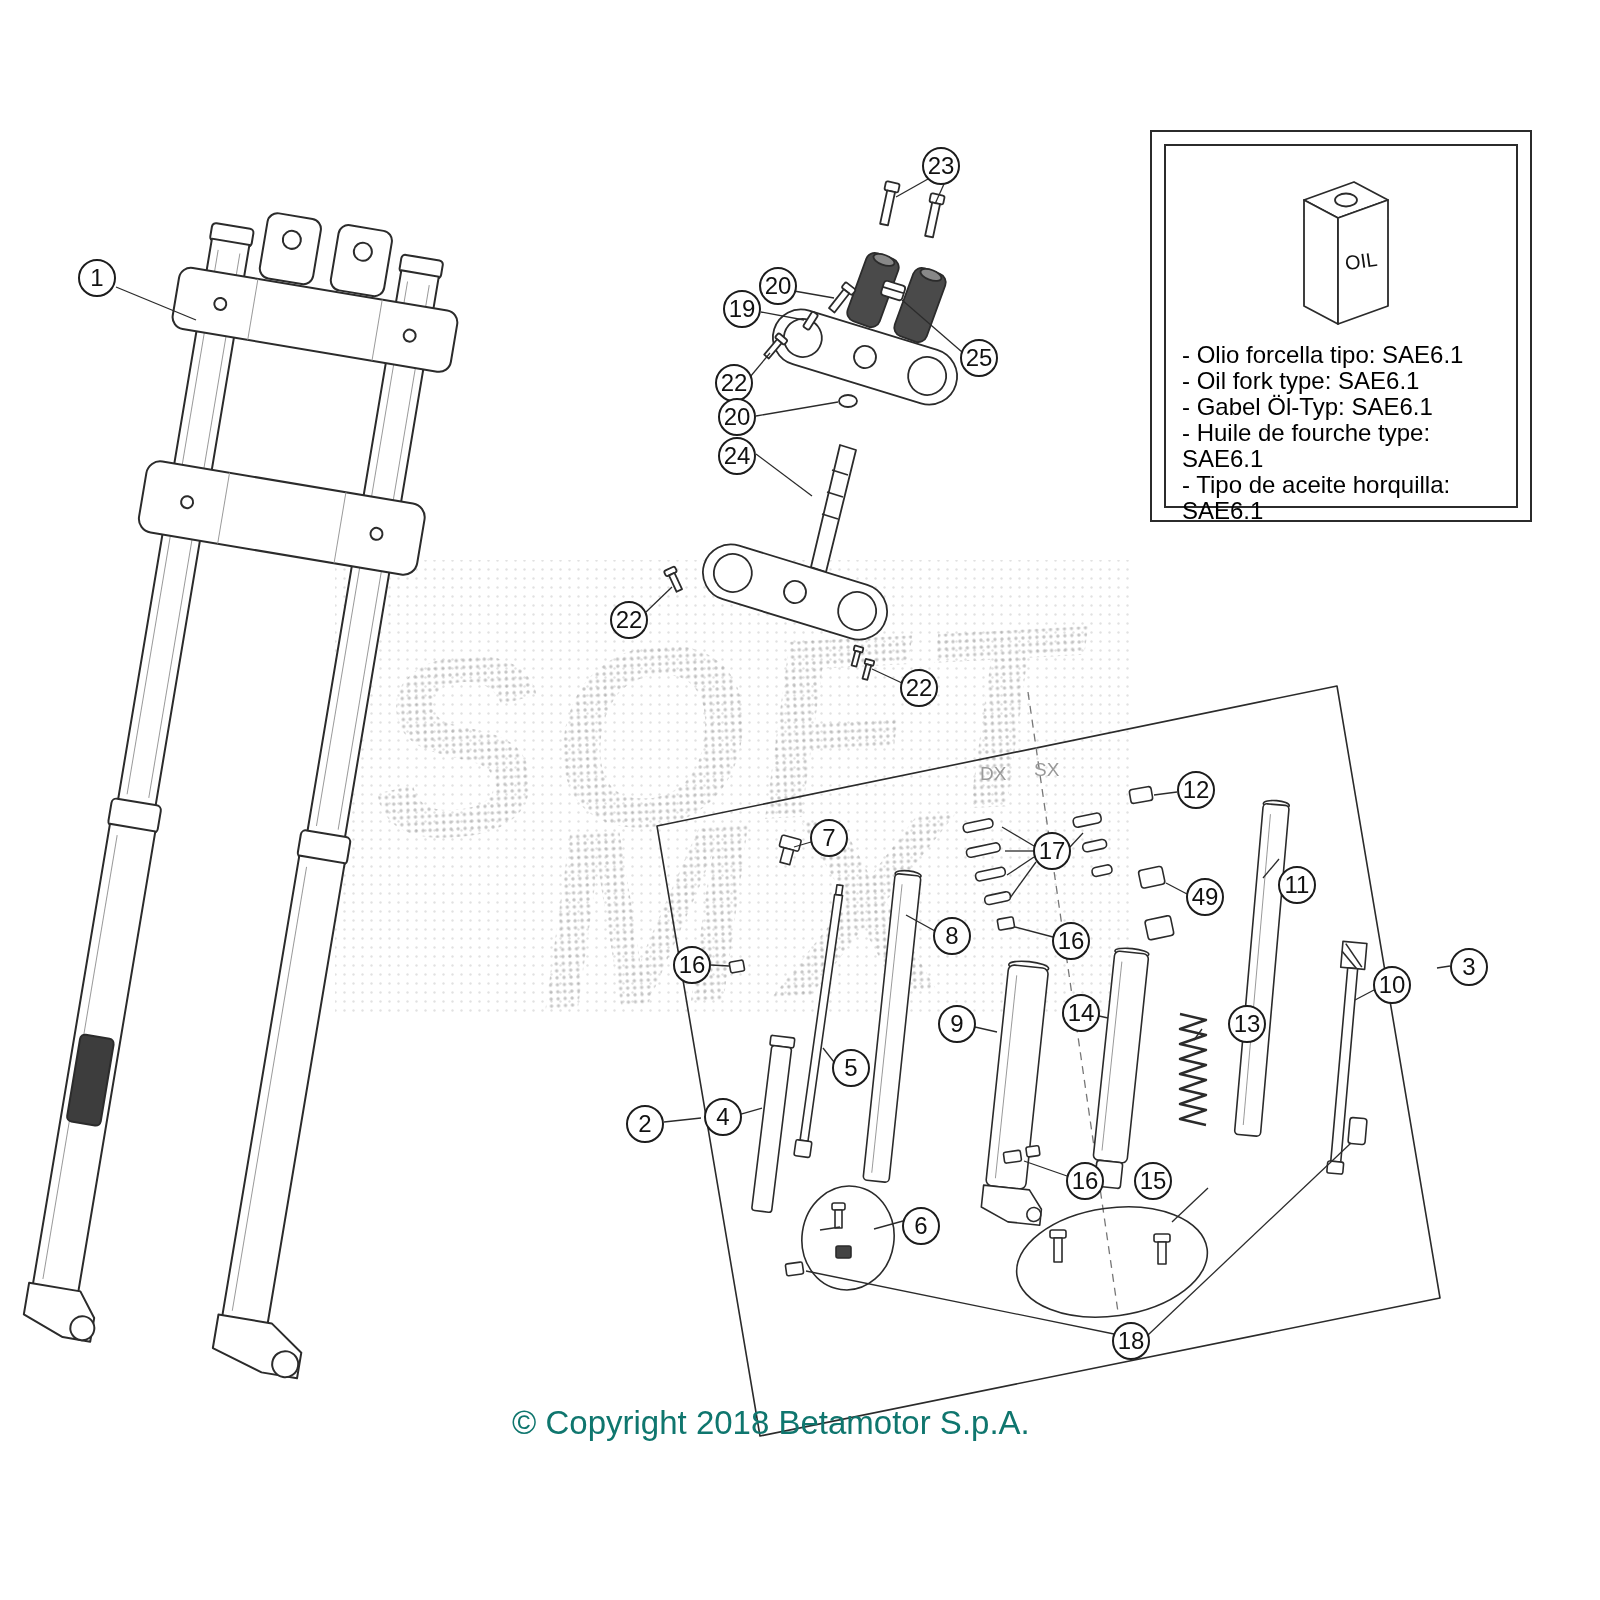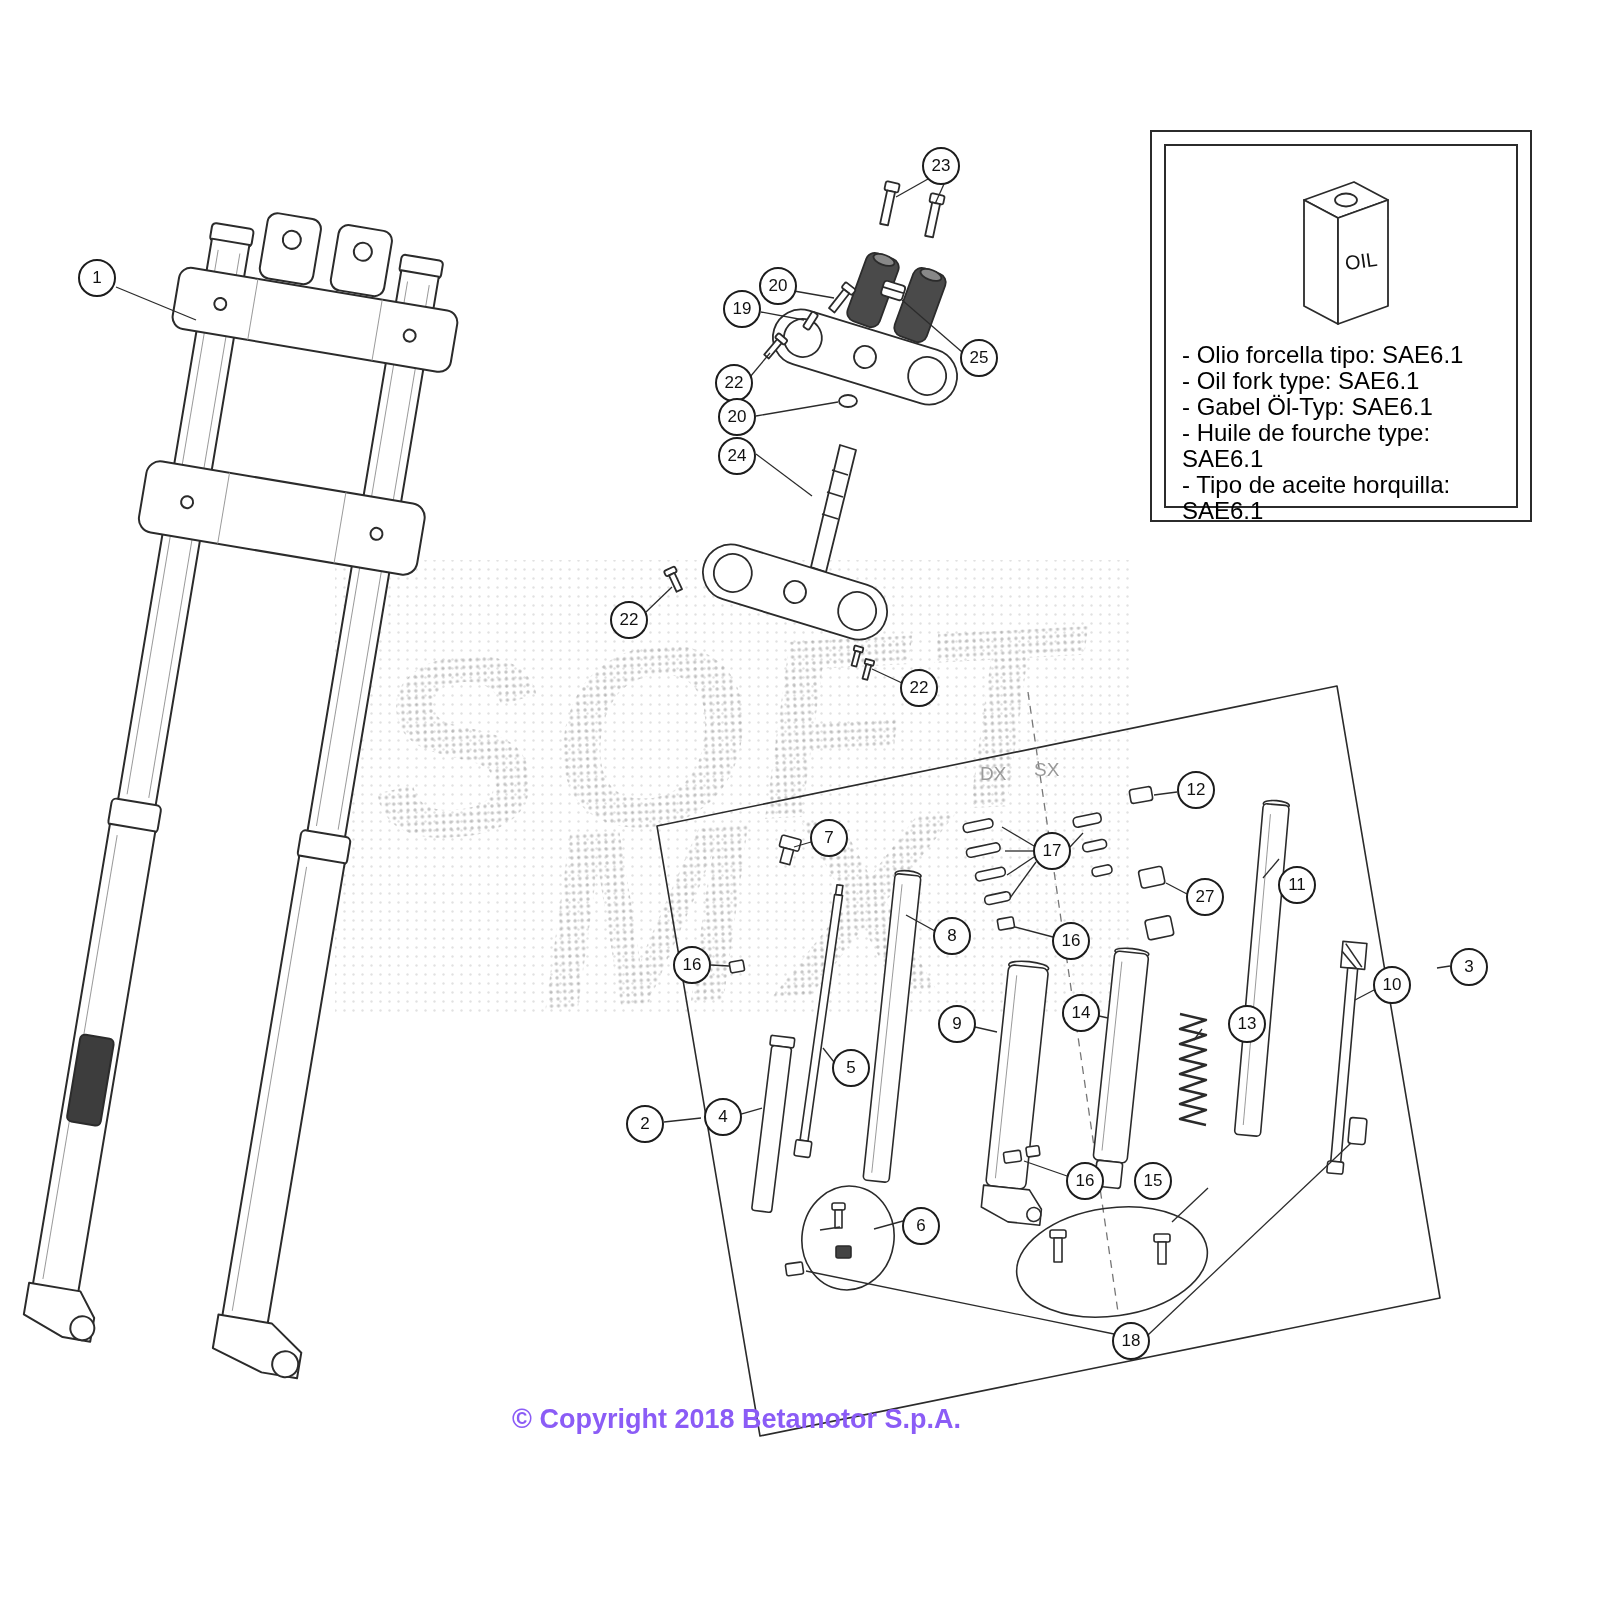--- a/index.html
+++ b/index.html
@@ -3,30 +3,30 @@
 <meta charset="utf-8">
 <style>
   * { margin:0; padding:0; box-sizing:border-box; }
   html,body { background:#fff; font-family:"Liberation Sans", sans-serif; }
   .canvas { position:relative; width:1600px; height:1600px; background:#ffffff; overflow:hidden; }
   .art { position:absolute; left:0; top:0; width:1600px; height:1600px; }
   svg text { font-family:"Liberation Sans", sans-serif; }
   .callout {
     position:absolute; width:38px; height:38px; border:2px solid #1c1c1c; border-radius:50%;
     background:#fff; display:flex; align-items:center; justify-content:center;
-    font-size:17px; color:#111; z-index:6; cursor:pointer;
+    font-size:24px; color:#111; z-index:6; cursor:pointer;
   }
   .infobox {
     position:absolute; left:1150px; top:130px; width:382px; height:392px;
     border:2px solid #2b2b2b; background:#fff; padding:12px; z-index:5;
   }
   .infobox-inner { width:100%; height:100%; border:2px solid #2b2b2b; display:flex; flex-direction:column; align-items:center; }
   .oilbox-svg { margin-top:16px; flex:0 0 auto; }
   .oil-lines { align-self:stretch; padding:8px 6px 0 16px; font-size:24px; line-height:26px; color:#000; }
-  .copyright { position:absolute; left:512px; top:1404px; font-size:27px; font-weight:bold; color:#8b5cf6; z-index:6; }
+  .copyright { position:absolute; left:512px; top:1404px; font-size:33px; font-weight:normal; color:#0f766e; z-index:6; }
   .dx-sx { fill:#9a9a9a; font-size:19px; }
 </style>
 </head>
 <body>
 
 <div class="canvas">
 
   <svg class="art" viewBox="0 0 1600 1600">
     <defs>
       <pattern id="dotgrid" width="9" height="9" patternUnits="userSpaceOnUse">
@@ -327,21 +327,21 @@
   <div class="callout" style="left:810px;top:819px">
       <span>7</span>
     </div>
   <div class="callout" style="left:1033px;top:832px">
       <span>17</span>
     </div>
   <div class="callout" style="left:1278px;top:866px">
       <span>11</span>
     </div>
   <div class="callout" style="left:1186px;top:878px">
-      <span>27</span>
+      <span>49</span>
     </div>
   <div class="callout" style="left:933px;top:917px">
       <span>8</span>
     </div>
   <div class="callout" style="left:1052px;top:922px">
       <span>16</span>
     </div>
   <div class="callout" style="left:673px;top:946px">
       <span>16</span>
     </div>

